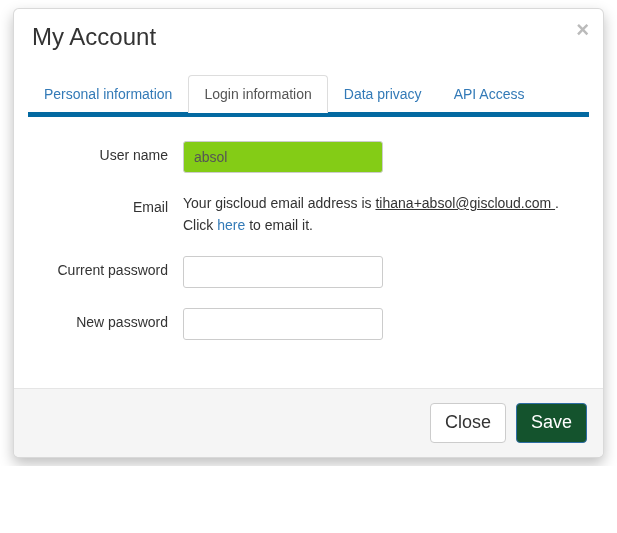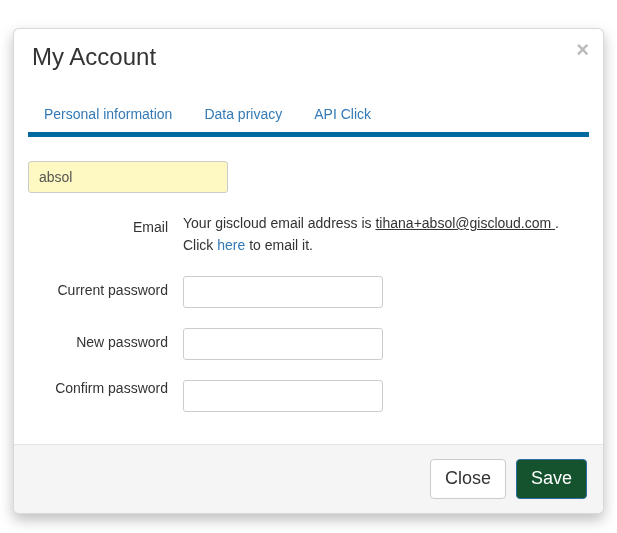--- a/index.html
+++ b/index.html
@@ -5,21 +5,21 @@
   * { box-sizing: border-box; }
   html, body {
     margin: 0; padding: 0;
     font-family: "Helvetica Neue", Helvetica, Arial, sans-serif;
     font-size: 14px;
     color: #333;
     background: #fff;
   }
   .modal {
     width: 591px;
-    margin: 28px auto;
+    margin: 8px auto;
     background: #fff;
     border: 1px solid rgba(0,0,0,0.15);
     border-radius: 6px;
     box-shadow: 0 6px 14px rgba(0,0,0,0.25);
     overflow: hidden;
   }
   .modal-header {
     padding: 14px 18px 6px 18px;
     position: relative;
   }
@@ -104,21 +104,21 @@
     width: 100%;
     height: 32px;
     padding: 5px 10px;
     border: 1px solid #ccc;
     border-radius: 3px;
     font-size: 14px;
     color: #555;
     background: #fff;
   }
   input.readonly {
-    background: #fef9c3;
+    background: #84cc16;
     color: #555;
   }
   .modal-footer {
     background: #f5f5f5;
     border-top: 1px solid #e5e5e5;
     padding: 14px 16px;
     text-align: right;
   }
   .btn {
     display: inline-block;
@@ -150,29 +150,33 @@
     <h2 class="modal-title">My Account</h2>
     <button class="close">×</button>
   </div>
 
   <div class="modal-body">
 
     <ul class="nav-tabs">
       <li>
           <a>Personal information</a>
         </li>
+      <li class="active">
+          <a>Login information</a>
+        </li>
       <li>
           <a>Data privacy</a>
         </li>
       <li>
-          <a>API Click</a>
+          <a>API Access</a>
         </li>
     </ul>
 
     <div class="form-row">
+      <div class="form-label">User name</div>
       <div class="form-control-wrap">
         <input type="text" class="readonly" readonly="" value="absol" style="">
       </div>
     </div>
 
     <div class="form-row">
       <div class="form-label">Email</div>
       <div class="form-text-wrap">
         <span>Your giscloud email address is </span><span class="email-addr">tihana+absol@giscloud.com </span><span>. Click </span><a>here</a><span> to email it.</span>
       </div>
@@ -185,26 +189,20 @@
       </div>
     </div>
 
     <div class="form-row">
       <div class="form-label">New password</div>
       <div class="form-control-wrap">
         <input type="password" style="">
       </div>
     </div>
 
-    <div class="form-row" style="margin-bottom:4px;">
-      <div class="form-label" style="padding-top:0;">Confirm password</div>
-      <div class="form-control-wrap">
-        <input type="password" style="">
-      </div>
-    </div>
 
   </div>
 
   <div class="modal-footer">
     <button class="btn btn-default">Close</button>
     <button class="btn btn-primary">Save</button>
   </div>
 
 </div>
 

